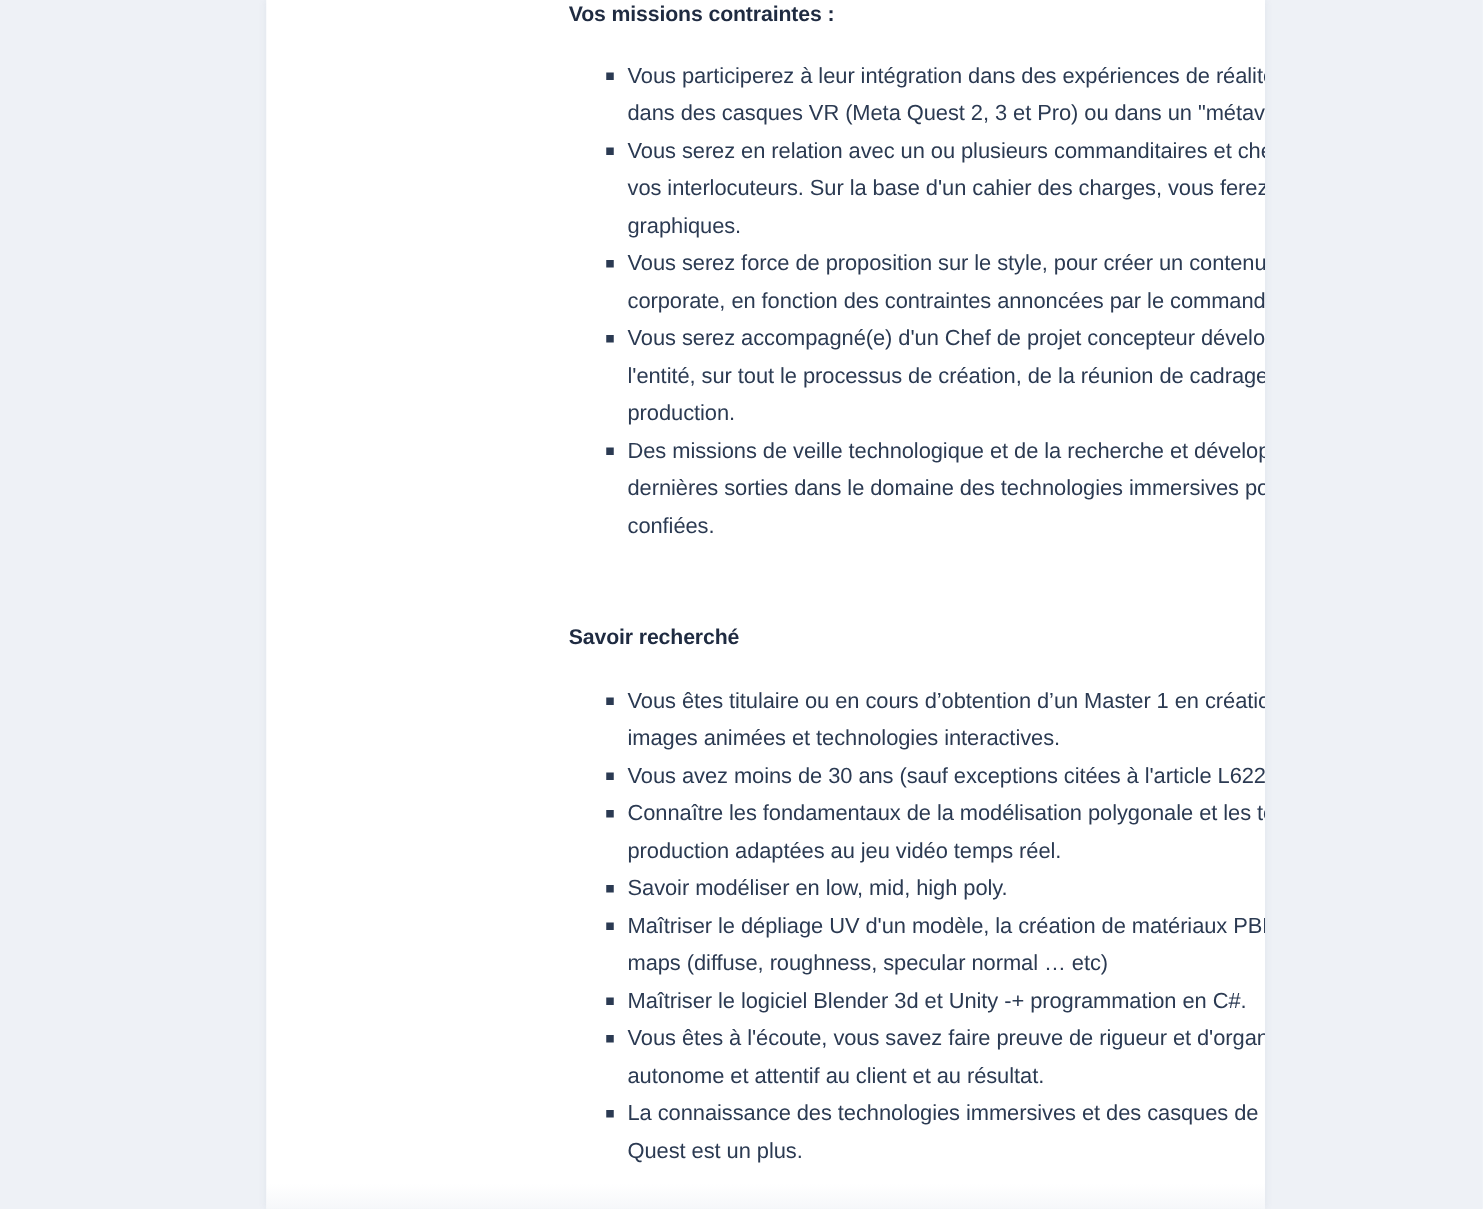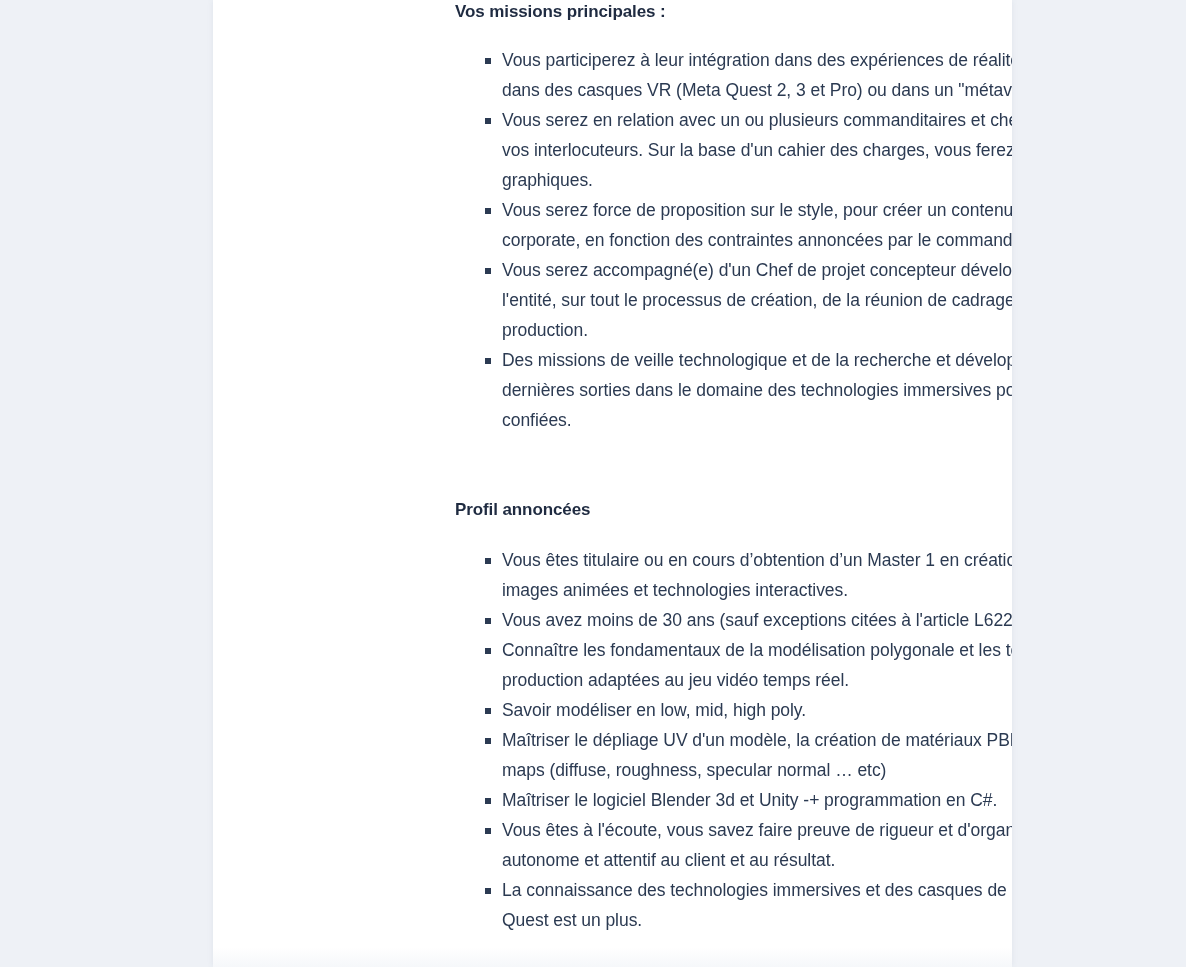--- a/index.html
+++ b/index.html
@@ -117,31 +117,31 @@
 </head>
 <body>
 
 <div class="page">
 
   <div class="gutter-left"></div>
   <div class="gutter-right"></div>
 
   <div class="content-card">
 
-    <h2 class="section-heading heading-missions">Vos missions principales :</h2>
+    <h2 class="section-heading heading-missions">Vos missions contraintes :</h2>
 
     <ul class="bullets list-missions">
       <li>Vous participerez à leur intégration dans des expériences de réalité virtuelle diffusées dans des casques VR (Meta Quest 2, 3 et Pro) ou dans un "métavers" formatif interne</li>
       <li>Vous serez en relation avec un ou plusieurs commanditaires et chefs de projet, qui seront vos interlocuteurs. Sur la base d'un cahier des charges, vous ferez diverses propositions graphiques.</li>
       <li>Vous serez force de proposition sur le style, pour créer un contenu décalé ou plus corporate, en fonction des contraintes annoncées par le commanditaire.</li>
       <li>Vous serez accompagné(e) d'un Chef de projet concepteur développeur confirmé de l'entité, sur tout le processus de création, de la réunion de cadrage, à la mise en production.</li>
       <li>Des missions de veille technologique et de la recherche et développement sur les dernières sorties dans le domaine des technologies immersives pourront vous être confiées.</li>
     </ul>
 
-    <h2 class="section-heading heading-profil">Profil annoncées</h2>
+    <h2 class="section-heading heading-profil">Savoir recherché</h2>
 
     <ul class="bullets list-profil">
       <li>Vous êtes titulaire ou en cours d’obtention d’un Master 1 en création numérique, parcours images animées et technologies interactives.</li>
       <li>Vous avez moins de 30 ans (sauf exceptions citées à l'article L6222-2 du code du travail)</li>
       <li>Connaître les fondamentaux de la modélisation polygonale et les techniques de production adaptées au jeu vidéo temps réel.</li>
       <li>Savoir modéliser en low, mid, high poly.</li>
       <li>Maîtriser le dépliage UV d'un modèle, la création de matériaux PBR et leurs différentes maps (diffuse, roughness, specular normal … etc)</li>
       <li>Maîtriser le logiciel Blender 3d et Unity -+ programmation en C#.</li>
       <li>Vous êtes à l'écoute, vous savez faire preuve de rigueur et d'organisation, vous êtes autonome et attentif au client et au résultat.</li>
       <li>La connaissance des technologies immersives et des casques de réalité virtuelle Meta Quest est un plus.</li>

